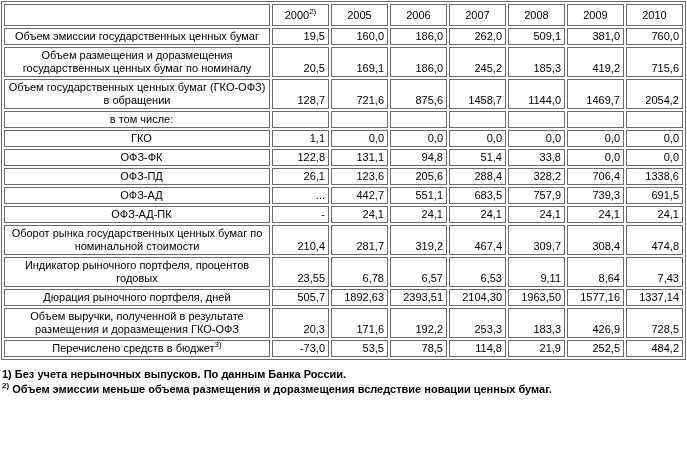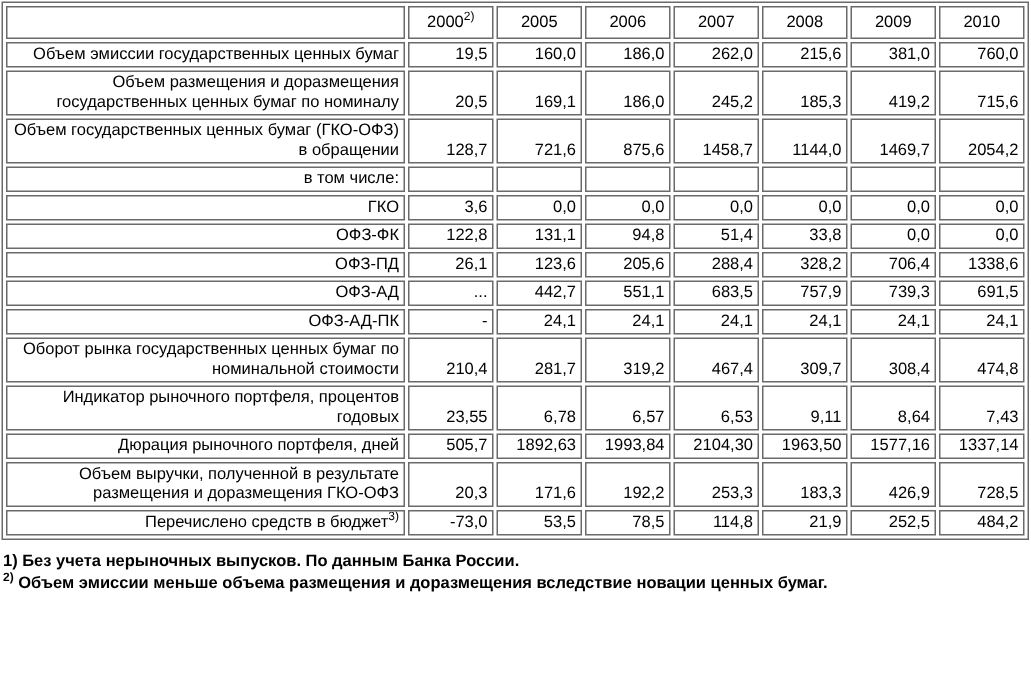--- a/index.html
+++ b/index.html
@@ -37,21 +37,21 @@
     overflow: hidden;
   }
   th.year-cell {
     text-align: center;
     vertical-align: middle;
     height: 22px;
     padding: 2px 1px;
   }
   th.corner-cell { height: 22px; }
   td.label-cell {
-    text-align: right;
+    text-align: center;
     vertical-align: top;
     padding-left: 4px;
   }
   td.label-cell.indent1 { padding-left: 12px; }
   td.label-cell.indent2 { padding-left: 12px; }
   td.value-cell {
     text-align: right;
     vertical-align: bottom;
     padding-right: 3px;
     height: 16px;
@@ -101,21 +101,21 @@
         </tr>
     </thead>
     <tbody>
 
     <tr>
           <td class="label-cell indent0">Объем эмиссии государственных ценных бумаг</td>
           <td class="value-cell">19,5</td>
           <td class="value-cell">160,0</td>
           <td class="value-cell">186,0</td>
           <td class="value-cell">262,0</td>
-          <td class="value-cell">215,6</td>
+          <td class="value-cell">509,1</td>
           <td class="value-cell">381,0</td>
           <td class="value-cell">760,0</td>
         </tr>
         <tr>
           <td class="label-cell indent0">Объем размещения и доразмещения государственных ценных бумаг по номиналу</td>
           <td class="value-cell">20,5</td>
           <td class="value-cell">169,1</td>
           <td class="value-cell">186,0</td>
           <td class="value-cell">245,2</td>
           <td class="value-cell">185,3</td>
@@ -137,21 +137,21 @@
           <td class="value-cell"></td>
           <td class="value-cell"></td>
           <td class="value-cell"></td>
           <td class="value-cell"></td>
           <td class="value-cell"></td>
           <td class="value-cell"></td>
           <td class="value-cell"></td>
         </tr>
         <tr>
           <td class="label-cell indent2">ГКО</td>
-          <td class="value-cell">3,6</td>
+          <td class="value-cell">1,1</td>
           <td class="value-cell">0,0</td>
           <td class="value-cell">0,0</td>
           <td class="value-cell">0,0</td>
           <td class="value-cell">0,0</td>
           <td class="value-cell">0,0</td>
           <td class="value-cell">0,0</td>
         </tr>
         <tr>
           <td class="label-cell indent2">ОФЗ-ФК</td>
           <td class="value-cell">122,8</td>
@@ -209,21 +209,21 @@
           <td class="value-cell">6,57</td>
           <td class="value-cell">6,53</td>
           <td class="value-cell">9,11</td>
           <td class="value-cell">8,64</td>
           <td class="value-cell">7,43</td>
         </tr>
         <tr>
           <td class="label-cell indent0">Дюрация рыночного портфеля, дней</td>
           <td class="value-cell">505,7</td>
           <td class="value-cell">1892,63</td>
-          <td class="value-cell">1993,84</td>
+          <td class="value-cell">2393,51</td>
           <td class="value-cell">2104,30</td>
           <td class="value-cell">1963,50</td>
           <td class="value-cell">1577,16</td>
           <td class="value-cell">1337,14</td>
         </tr>
         <tr>
           <td class="label-cell indent0">Объем выручки, полученной в результате размещения и доразмещения ГКО-ОФЗ</td>
           <td class="value-cell">20,3</td>
           <td class="value-cell">171,6</td>
           <td class="value-cell">192,2</td>

